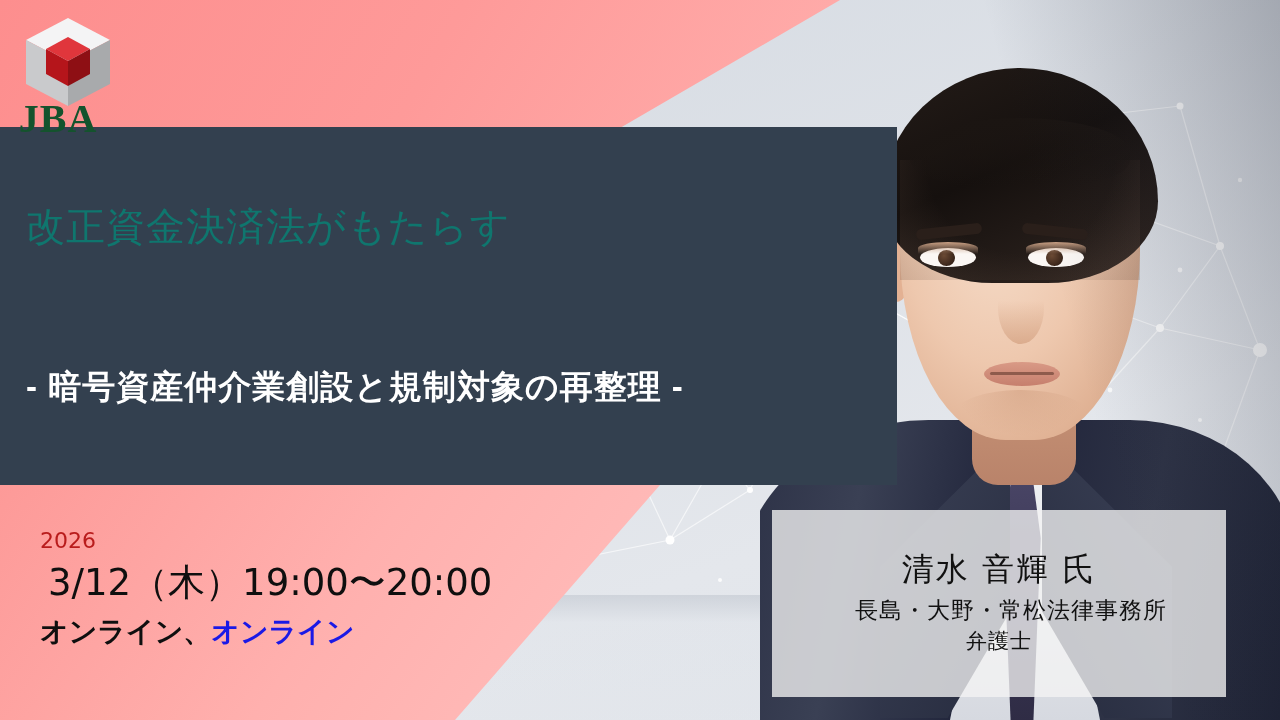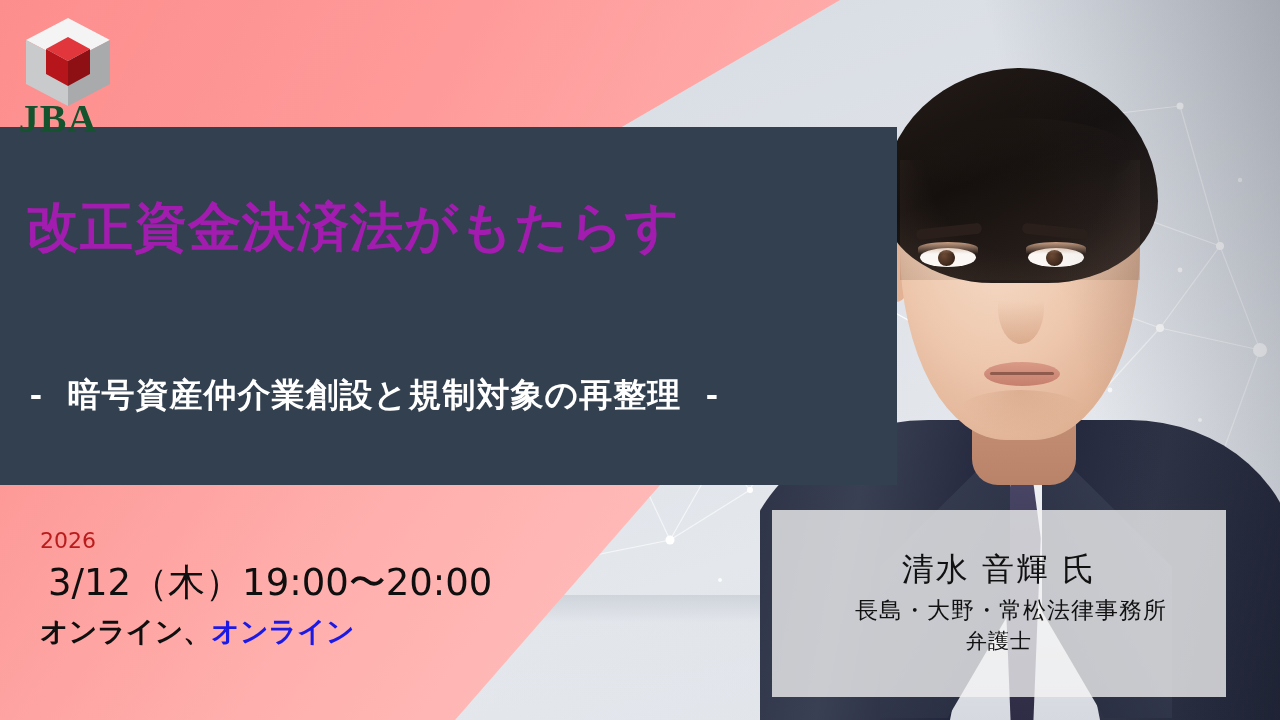--- a/index.html
+++ b/index.html
@@ -162,33 +162,33 @@
     text-align:center;
     font-family:"Liberation Serif","DejaVu Serif",serif;
     font-size:40px;font-weight:700;letter-spacing:1px;color:#14532d;
     line-height:1;
     margin-top:29px;
   }
 
   
   .title-wrap{position:absolute;left:26px;top:190px;width:860px;}
   .title-line{
-    color:#a21caf;
-    font-family:"DejaVu Sans","Liberation Sans",sans-serif;
-    font-weight:700;
-    font-size:53px;
+    color:#0f766e;
+    font-family:"DejaVu Sans","Liberation Sans",sans-serif;
+    font-weight:400;
+    font-size:39px;
     line-height:74px;
     letter-spacing:1px;
     white-space:nowrap;
   }
   .title-line.l2{text-indent:12px;}
   .subtitle{
-    position:absolute;left:26px;top:373px;
+    position:absolute;left:26px;top:365px;
     color:#ffffff;
-    font-family:Liberation Mono, monospace;
+    font-family:Liberation Sans, sans-serif;
     font-weight:700;
     font-size:33px;
     letter-spacing:1px;
     white-space:nowrap;
   }
 
   
   .details{position:absolute;left:40px;top:528px;}
   .d-year{
     font-family:"DejaVu Sans","Liberation Sans",sans-serif;

